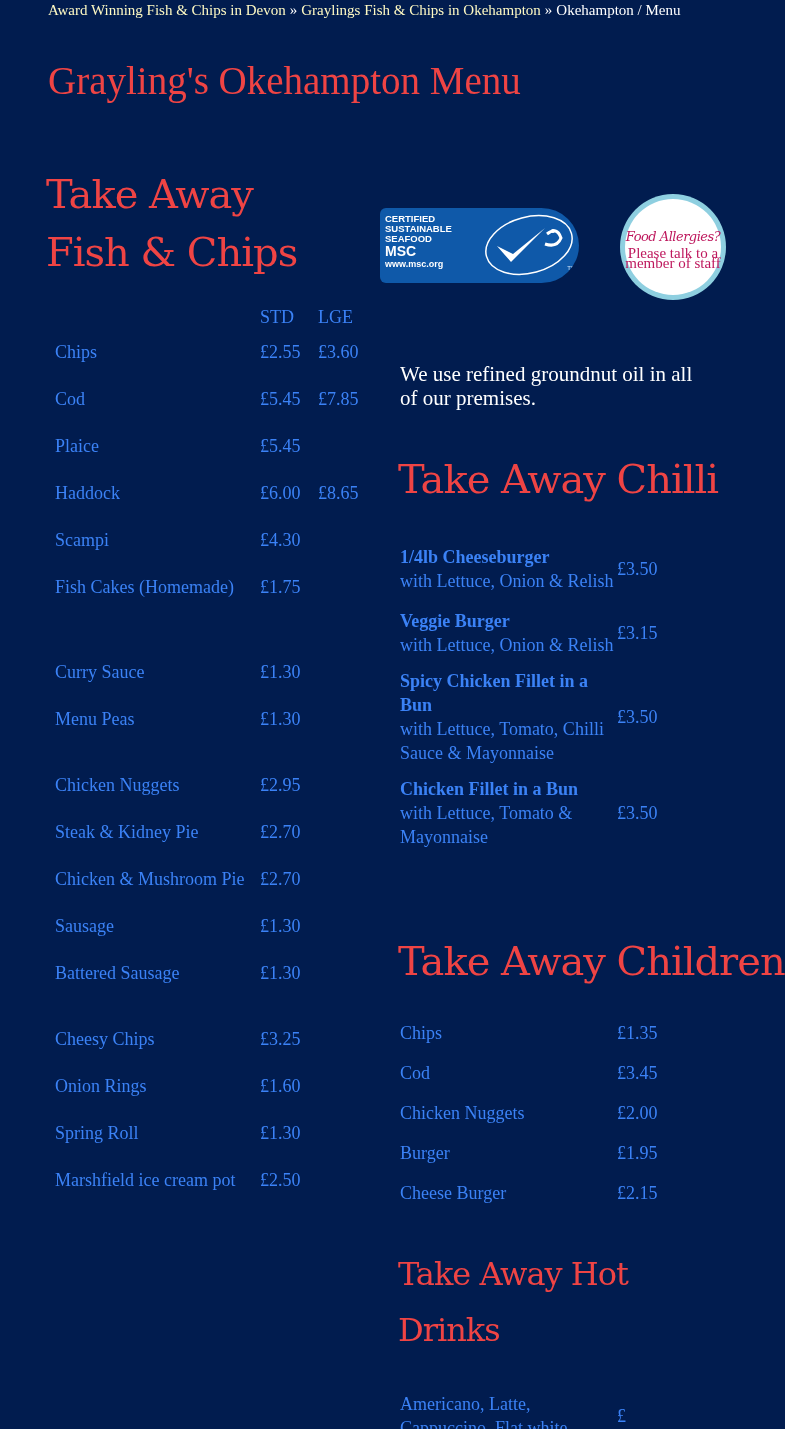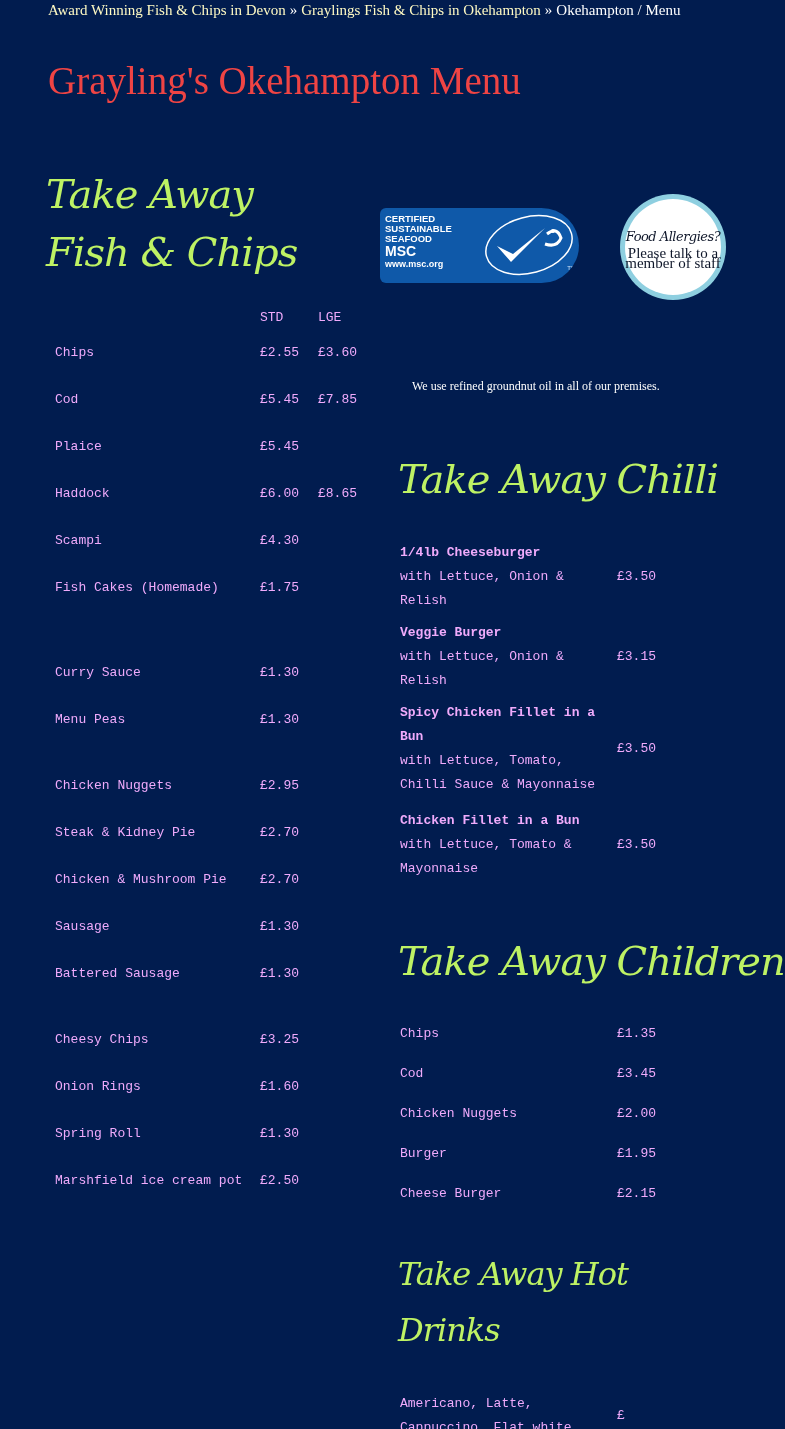--- a/index.html
+++ b/index.html
@@ -7,48 +7,48 @@
     width:785px; height:1429px; overflow:hidden;
     background:#011c4f; color:#ffffff;
     font-family:"Liberation Serif", serif;
     position:relative;
   }
   .breadcrumb { position:absolute; left:48px; top:2px; font-size:15px; color:#fff; white-space:nowrap; }
   .breadcrumb a { color:#fef9c3; text-decoration:none; }
   .breadcrumb .sep { margin:0 4px; }
   .page-title { position:absolute; left:48px; top:58px; margin:0; font-size:39px; font-weight:normal; color:#ef4444; }
 
-  .script { font-family:"DejaVu Serif", serif; font-style:italic; font-weight:normal; color:#bef264; margin:0; letter-spacing:-1px; }
+  .script { font-family:"DejaVu Serif", serif; font-weight:normal; color:#ef4444; margin:0; letter-spacing:-1px; }
   .sec-title-left { position:absolute; left:46px; top:165px; width:300px; font-size:40px; line-height:58px; }
 
-  table { border-collapse:collapse; color:#f0abfc; font-size:13px; font-family:Liberation Mono, monospace; }
+  table { border-collapse:collapse; color:#3b82f6; font-size:18px; font-family:Liberation Serif, serif; }
   td, th { padding:0; text-align:left; font-weight:normal; vertical-align:middle; }
 
   .fish-table { position:absolute; left:55px; top:305px; }
   .fish-table .c1 { width:205px; }
   .fish-table .c2 { width:58px; }
   .fish-table .c3 { width:60px; }
   .fish-table tr { height:47px; }
   .fish-table tr.head { height:24px; }
   .fish-table tr.spacer { height:38px; }
   .fish-table tr.spacer2 { height:19px; }
 
   .msc-logo { position:absolute; left:380px; top:208px; width:199px; height:75px; background:#0f59a9; border-radius:6px 38px 38px 6px; overflow:hidden; }
   .msc-text { position:absolute; left:5px; top:6px; font-family:"Liberation Sans", sans-serif; font-weight:bold; font-size:9.5px; line-height:10px; color:#fff; }
   .msc-text .big { font-size:14px; line-height:15px; }
   .msc-text .url { font-size:9px; }
   .msc-oval { position:absolute; left:103px; top:6px; width:92px; height:62px; }
   .msc-tm { position:absolute; right:3px; bottom:12px; font-size:6px; font-family:"Liberation Sans", sans-serif; color:#cfe3f7; }
 
   .allergy-badge { position:absolute; left:620px; top:194px; width:106px; height:106px; border-radius:50%; background:#8ecfe0; }
-  .allergy-inner { position:absolute; left:5px; top:5px; width:96px; height:96px; border-radius:50%; background:#fff; color:#0f172a; text-align:center; }
+  .allergy-inner { position:absolute; left:5px; top:5px; width:96px; height:96px; border-radius:50%; background:#fff; color:#be185d; text-align:center; }
   .allergy-head { font-family:"DejaVu Serif", serif; font-style:italic; font-size:13px; margin-top:30px; letter-spacing:-0.5px; }
   .allergy-sub { font-family:"Liberation Serif", serif; font-size:15px; line-height:10px; margin-top:4px; }
 
-  .oil-note { position:absolute; left:400px; top:362px; width:300px; font-size:12px; line-height:24px; margin:12px; }
+  .oil-note { position:absolute; left:400px; top:362px; width:300px; font-size:21px; line-height:24px; margin:0; }
 
   .sec-title-burgers { position:absolute; left:398px; top:450px; font-size:40px; line-height:58px; white-space:nowrap; }
   .burger-table { position:absolute; left:400px; top:537px; line-height:24px; }
   .burger-table .bname { width:217px; padding:4px 0; }
   .burger-table .bprice { width:60px; }
   .burger-table tr.r1 { height:64px; }
   .burger-table tr.r2 { height:88px; }
   .burger-table b { font-weight:bold; }
 
   .sec-title-children { position:absolute; left:398px; top:932px; font-size:40px; line-height:58px; white-space:nowrap; }

